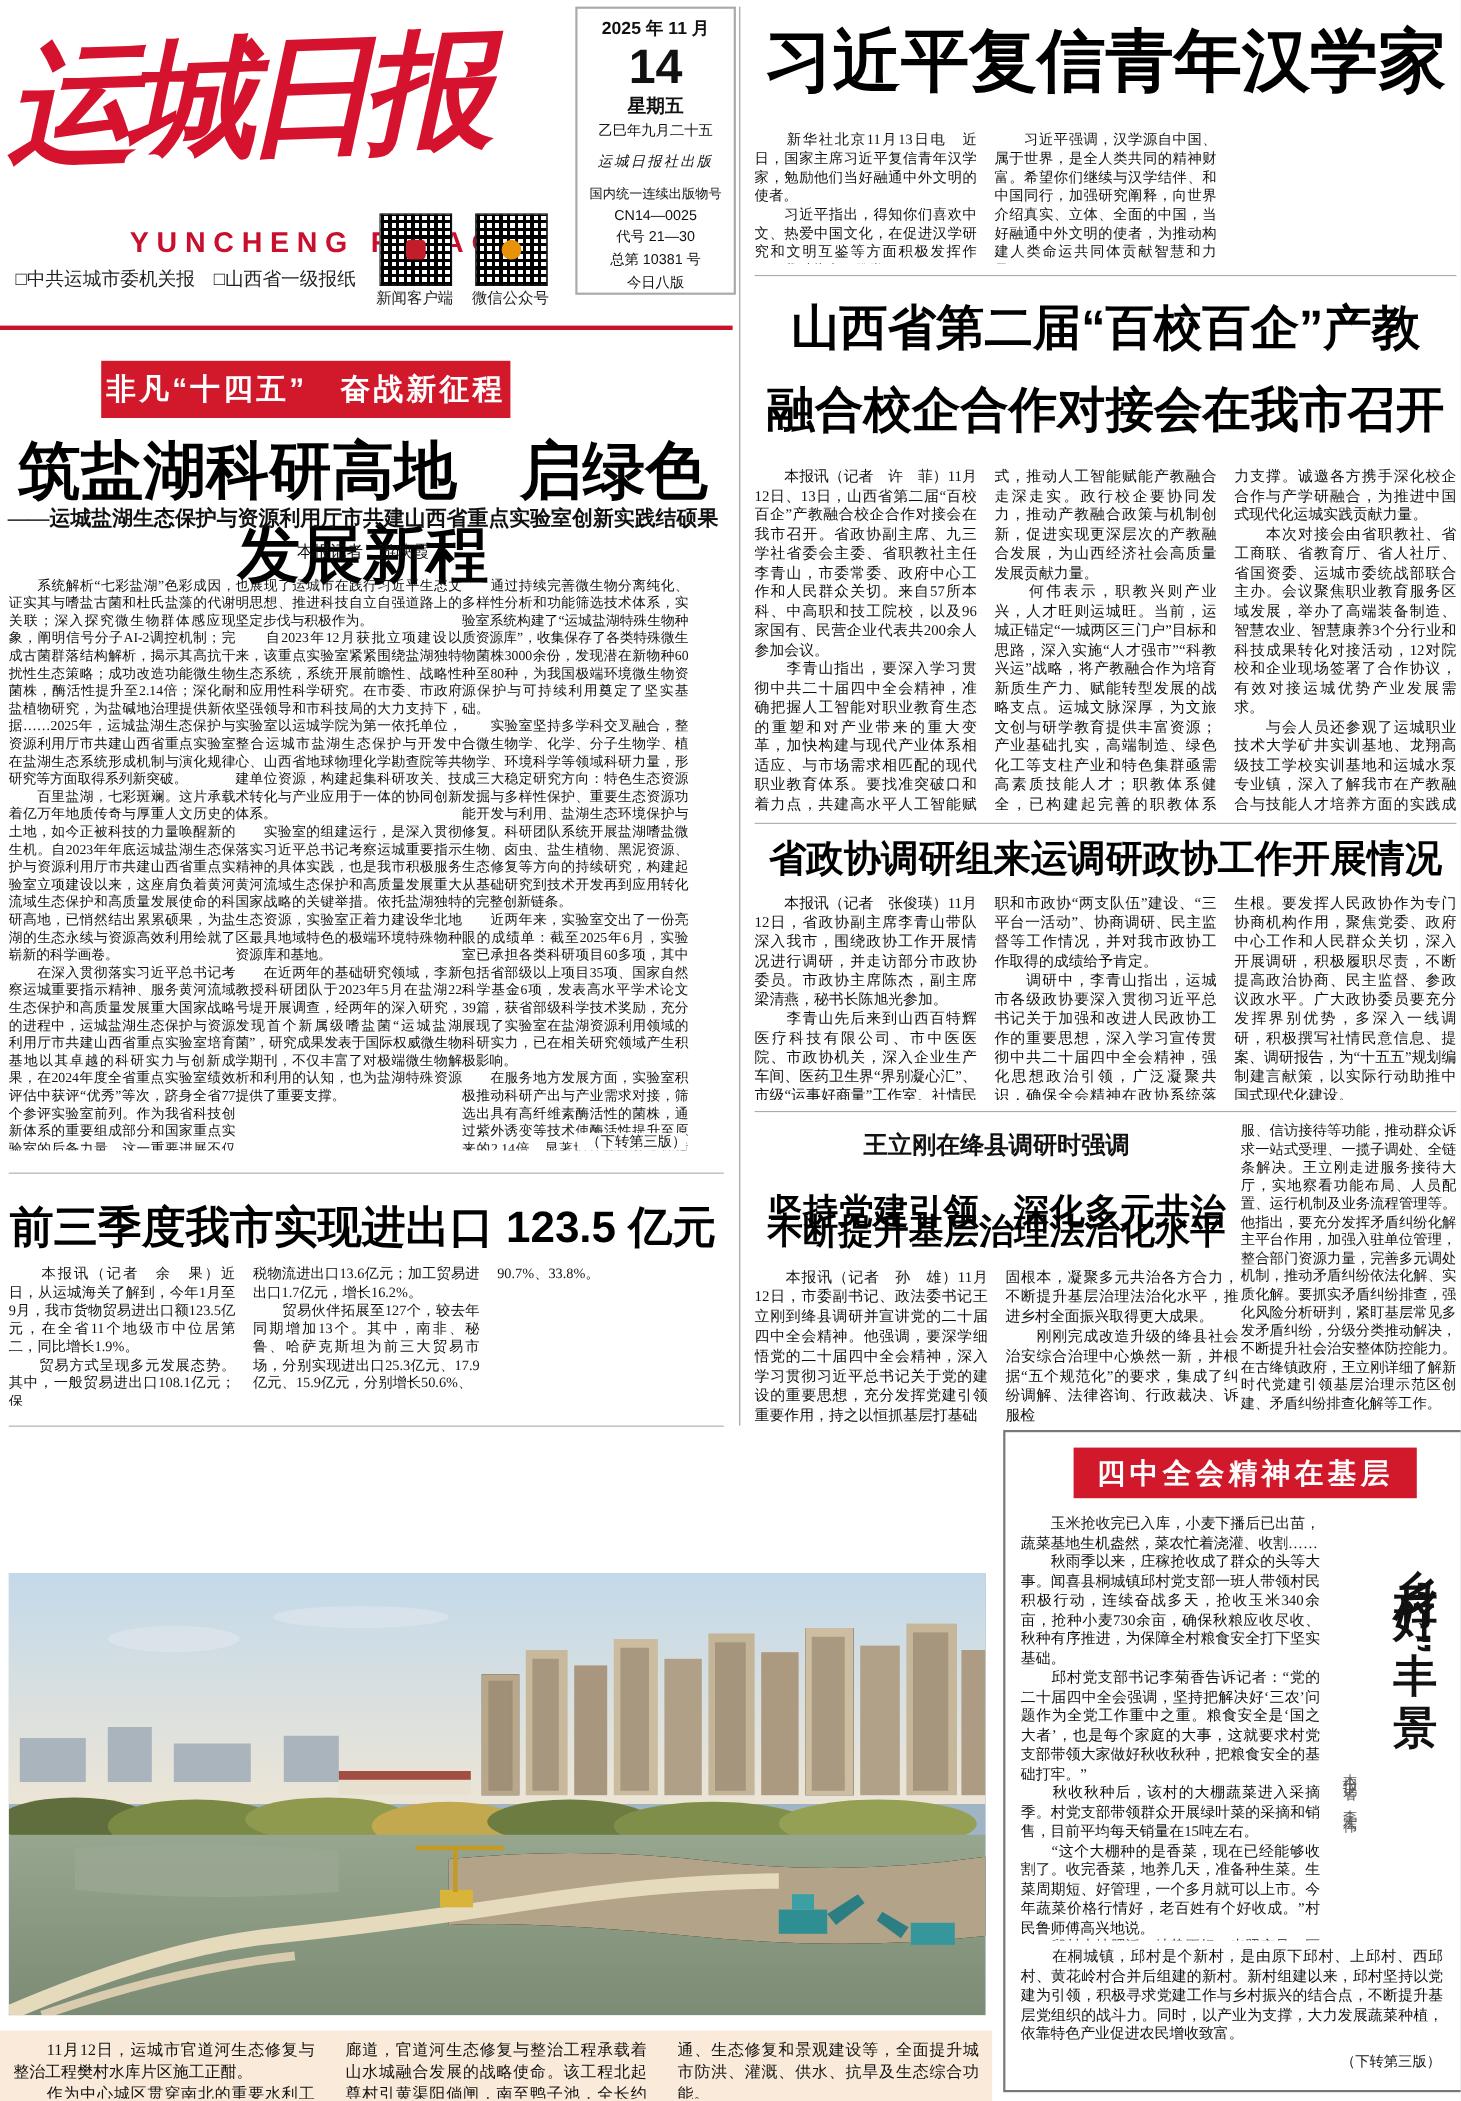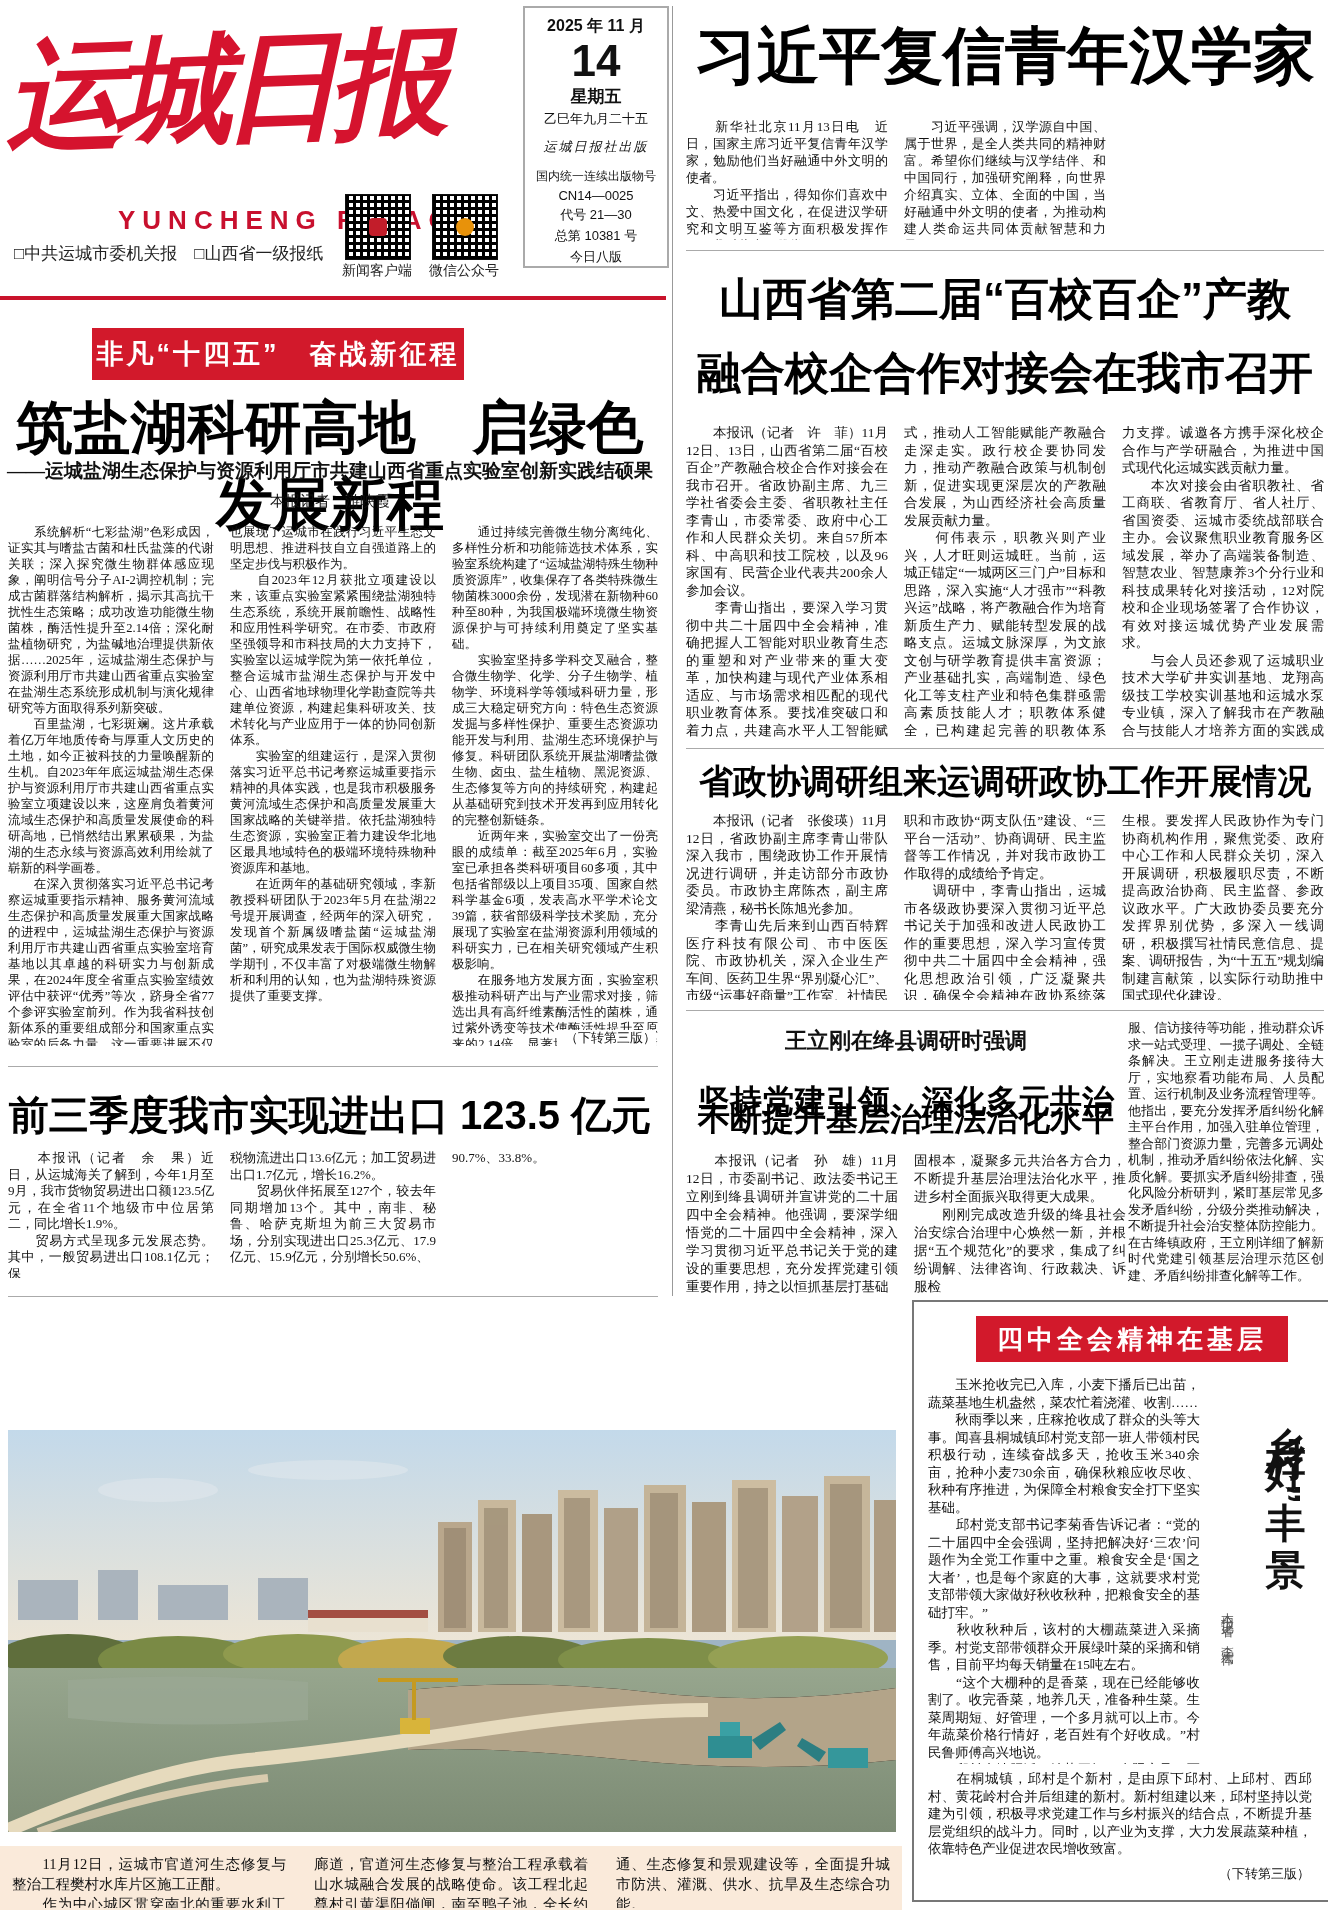--- a/index.html
+++ b/index.html
@@ -126,21 +126,21 @@
     <div class="d10">今日八版</div>
   </div>
 
   <div class="abs redline"></div>
   <div class="abs vdivider"></div>
 
   <div class="abs banner">非凡“十四五”　奋战新征程</div>
   <div class="abs headline yanhu-head">筑盐湖科研高地　启绿色发展新程</div>
   <div class="abs yanhu-sub">——运城盐湖生态保护与资源利用厅市共建山西省重点实验室创新实践结硕果</div>
   <div class="abs yanhu-byline">本报记者　游映霞</div>
-  <div class="abs cols yanhu-body bodytext" style="gap:16px;">
+  <div class="abs cols yanhu-body bodytext" style="">
     <div class="col">
         <p>　　系统解析“七彩盐湖”色彩成因，证实其与嗜盐古菌和杜氏盐藻的代谢关联；深入探究微生物群体感应现象，阐明信号分子AI-2调控机制；完成古菌群落结构解析，揭示其高抗干扰性生态策略；成功改造功能微生物菌株，酶活性提升至2.14倍；深化耐盐植物研究，为盐碱地治理提供新依据……2025年，运城盐湖生态保护与资源利用厅市共建山西省重点实验室在盐湖生态系统形成机制与演化规律研究等方面取得系列新突破。</p>
         <p>　　百里盐湖，七彩斑斓。这片承载着亿万年地质传奇与厚重人文历史的土地，如今正被科技的力量唤醒新的生机。自2023年年底运城盐湖生态保护与资源利用厅市共建山西省重点实验室立项建设以来，这座肩负着黄河流域生态保护和高质量发展使命的科研高地，已悄然结出累累硕果，为盐湖的生态永续与资源高效利用绘就了崭新的科学画卷。</p>
         <p>　　在深入贯彻落实习近平总书记考察运城重要指示精神、服务黄河流域生态保护和高质量发展重大国家战略的进程中，运城盐湖生态保护与资源利用厅市共建山西省重点实验室培育基地以其卓越的科研实力与创新成果，在2024年度全省重点实验室绩效评估中获评“优秀”等次，跻身全省77个参评实验室前列。作为我省科技创新体系的重要组成部分和国家重点实验室的后备力量，这一重要进展不仅体现了实验室建设取得阶段性成效，</p>
       </div>
     <div class="col">
         <p>也展现了运城市在践行习近平生态文明思想、推进科技自立自强道路上的坚定步伐与积极作为。</p>
         <p>　　自2023年12月获批立项建设以来，该重点实验室紧紧围绕盐湖独特生态系统，系统开展前瞻性、战略性和应用性科学研究。在市委、市政府坚强领导和市科技局的大力支持下，实验室以运城学院为第一依托单位，整合运城市盐湖生态保护与开发中心、山西省地球物理化学勘查院等共建单位资源，构建起集科研攻关、技术转化与产业应用于一体的协同创新体系。</p>
         <p>　　实验室的组建运行，是深入贯彻落实习近平总书记考察运城重要指示精神的具体实践，也是我市积极服务黄河流域生态保护和高质量发展重大国家战略的关键举措。依托盐湖独特生态资源，实验室正着力建设华北地区最具地域特色的极端环境特殊物种资源库和基地。</p>
         <p>　　在近两年的基础研究领域，李新教授科研团队于2023年5月在盐湖22号堤开展调查，经两年的深入研究，发现首个新属级嗜盐菌“运城盐湖菌”，研究成果发表于国际权威微生物学期刊，不仅丰富了对极端微生物解析和利用的认知，也为盐湖特殊资源提供了重要支撑。</p>

